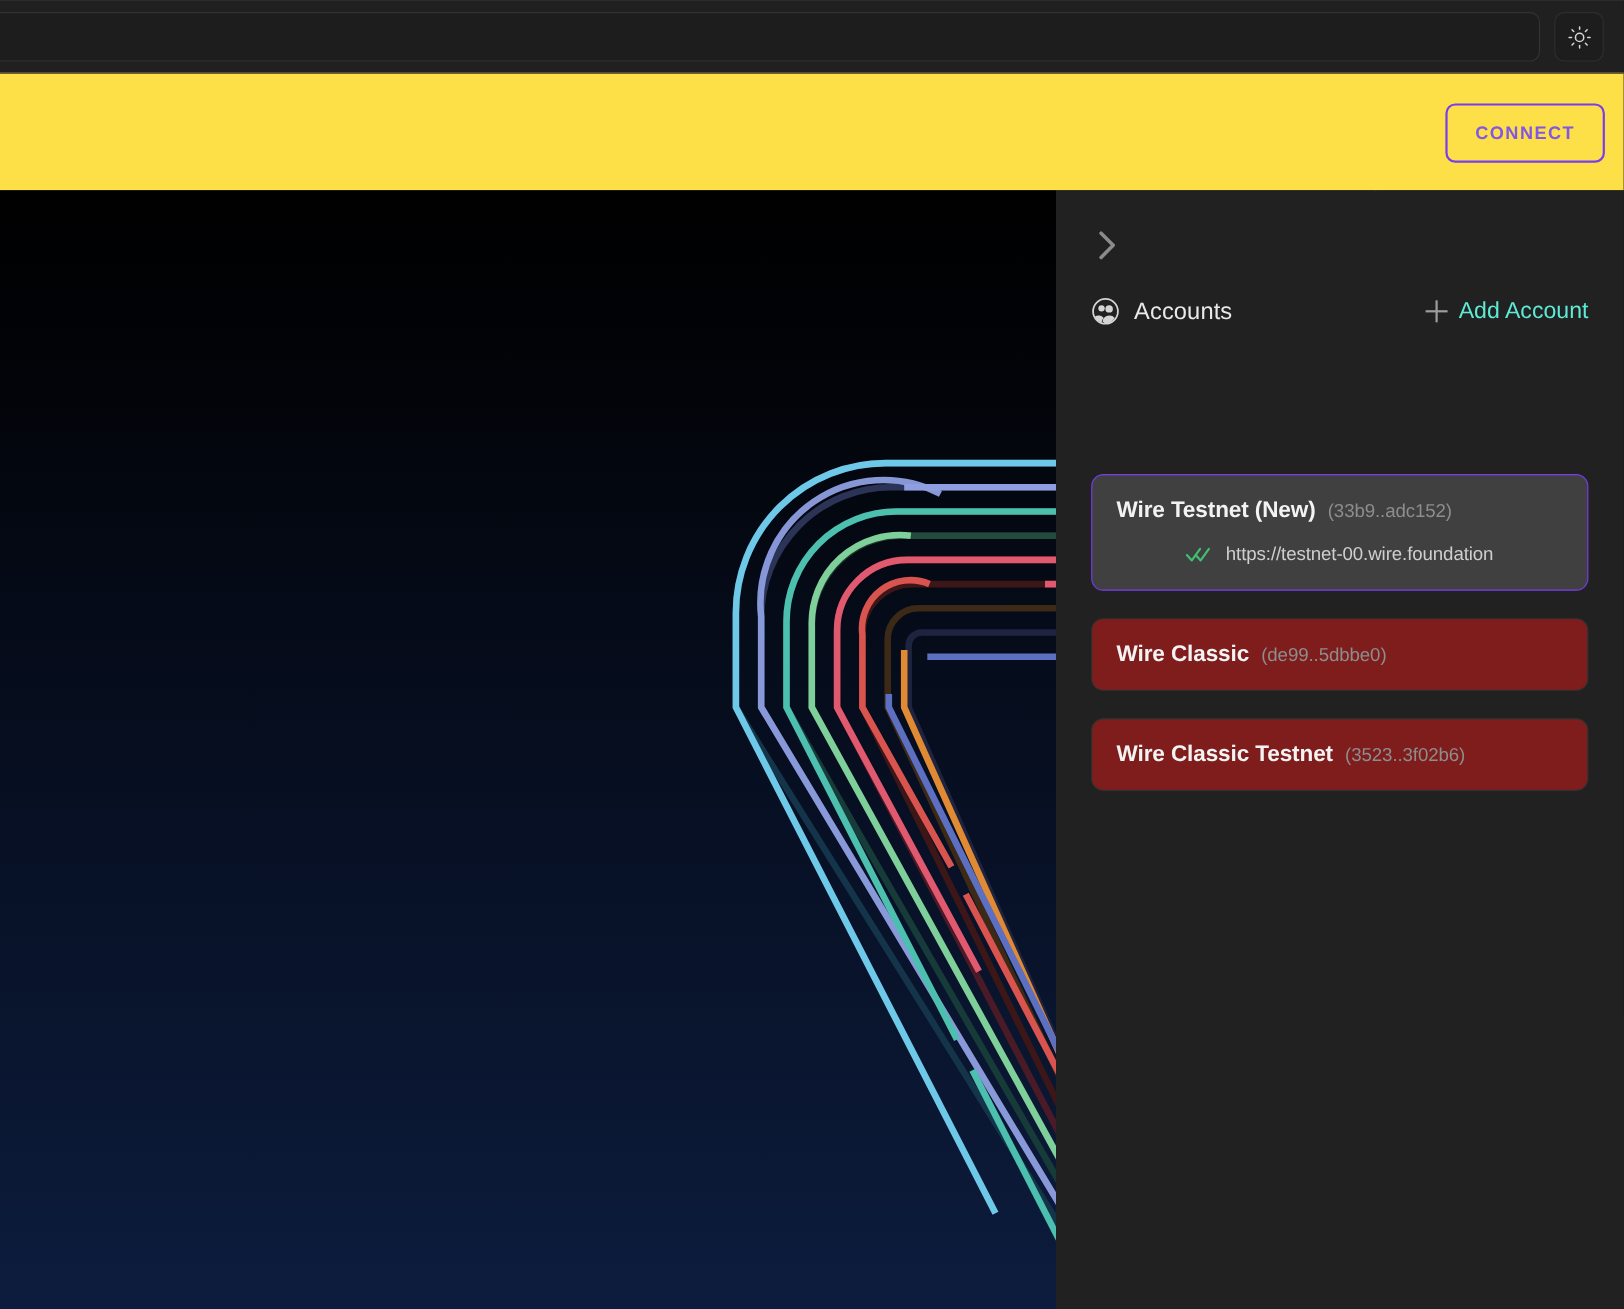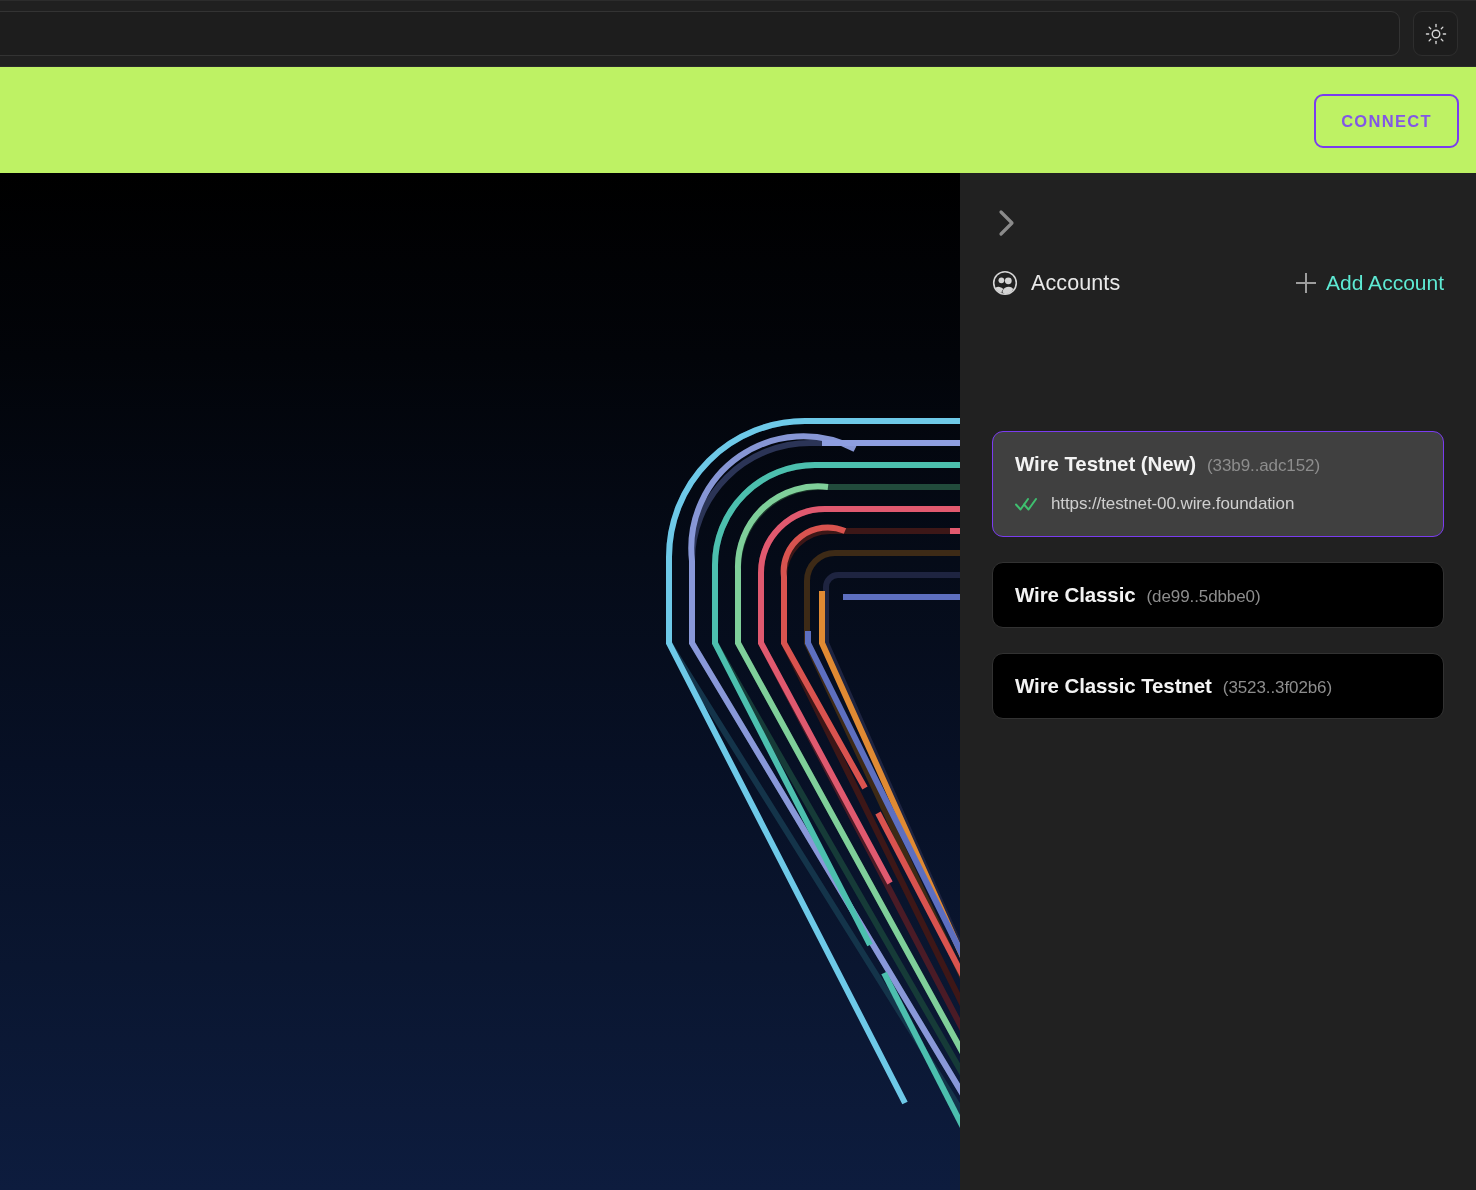--- a/index.html
+++ b/index.html
@@ -61,21 +61,21 @@
     cursor: pointer;
   }
 
   
   .app-header {
     position: absolute;
     left: 0;
     top: 66px;
     width: 1476px;
     height: 107px;
-    background: #bef264;
+    background: #fde047;
     border-top: 1px solid #2b2b2b;
     box-sizing: border-box;
   }
   .connect-button {
     position: absolute;
     left: 1314px;
     top: 27px;
     width: 145px;
     height: 54px;
     border: 2px solid #7a3cf0;
@@ -206,21 +206,21 @@
     position: absolute;
     left: 32px;
     top: 258px;
     width: 452px;
   }
   .net-card {
     box-sizing: border-box;
     width: 452px;
     border-radius: 11px;
     border: 1px solid #323232;
-    background: #000000;
+    background: #7f1d1d;
     padding: 20px 22px 20px 22px;
     margin-bottom: 25px;
     cursor: pointer;
   }
   .net-card.selected {
     border: 1px solid #7a3cf0;
     background: #404040;
     padding-bottom: 18px;
   }
   .net-card-head {
@@ -239,20 +239,21 @@
     margin-left: 11px;
     letter-spacing: -0.1px;
   }
   .endpoint-list {
     margin-top: 14px;
   }
   .endpoint-row {
     display: flex;
     align-items: center;
     height: 28px;
+    justify-content: center;
   }
   .endpoint-check {
     width: 24px;
     height: 18px;
     flex: 0 0 24px;
     margin-right: 12px;
     display: flex;
     align-items: center;
     justify-content: center;
   }

